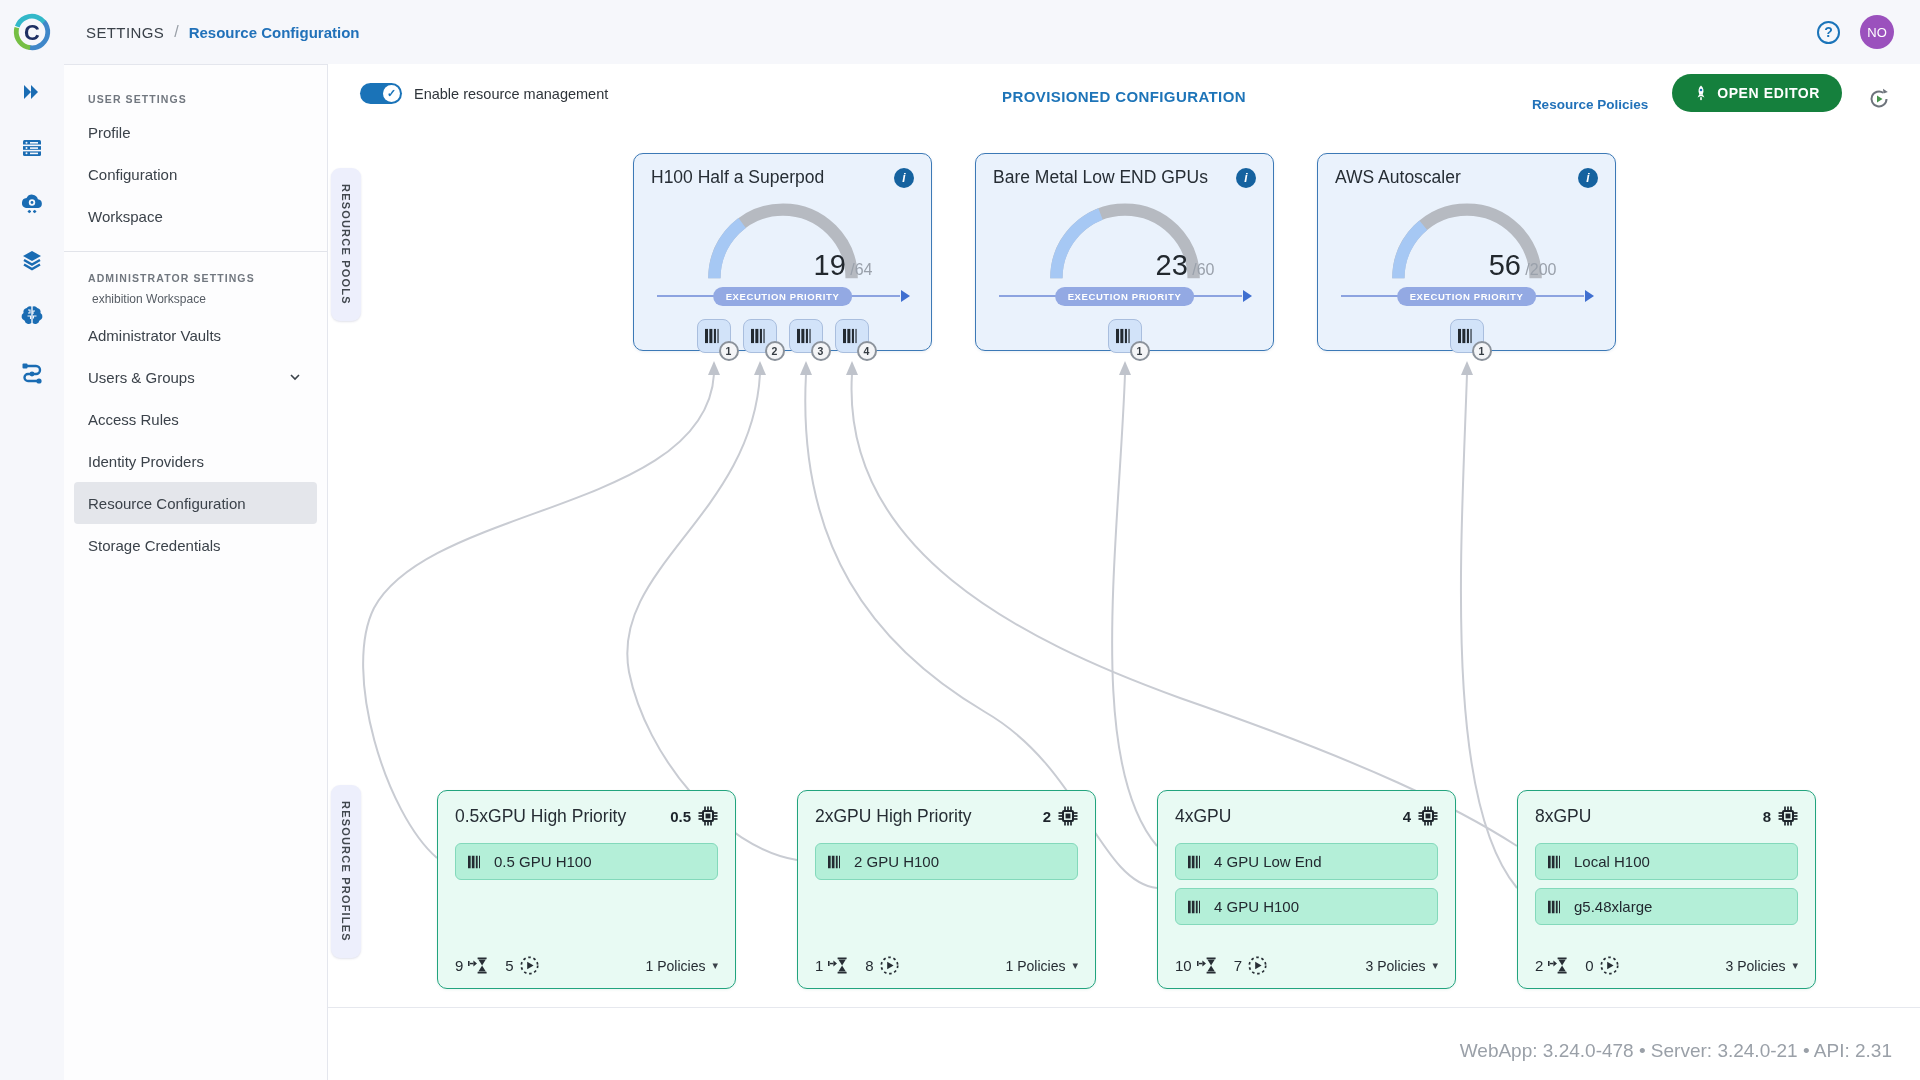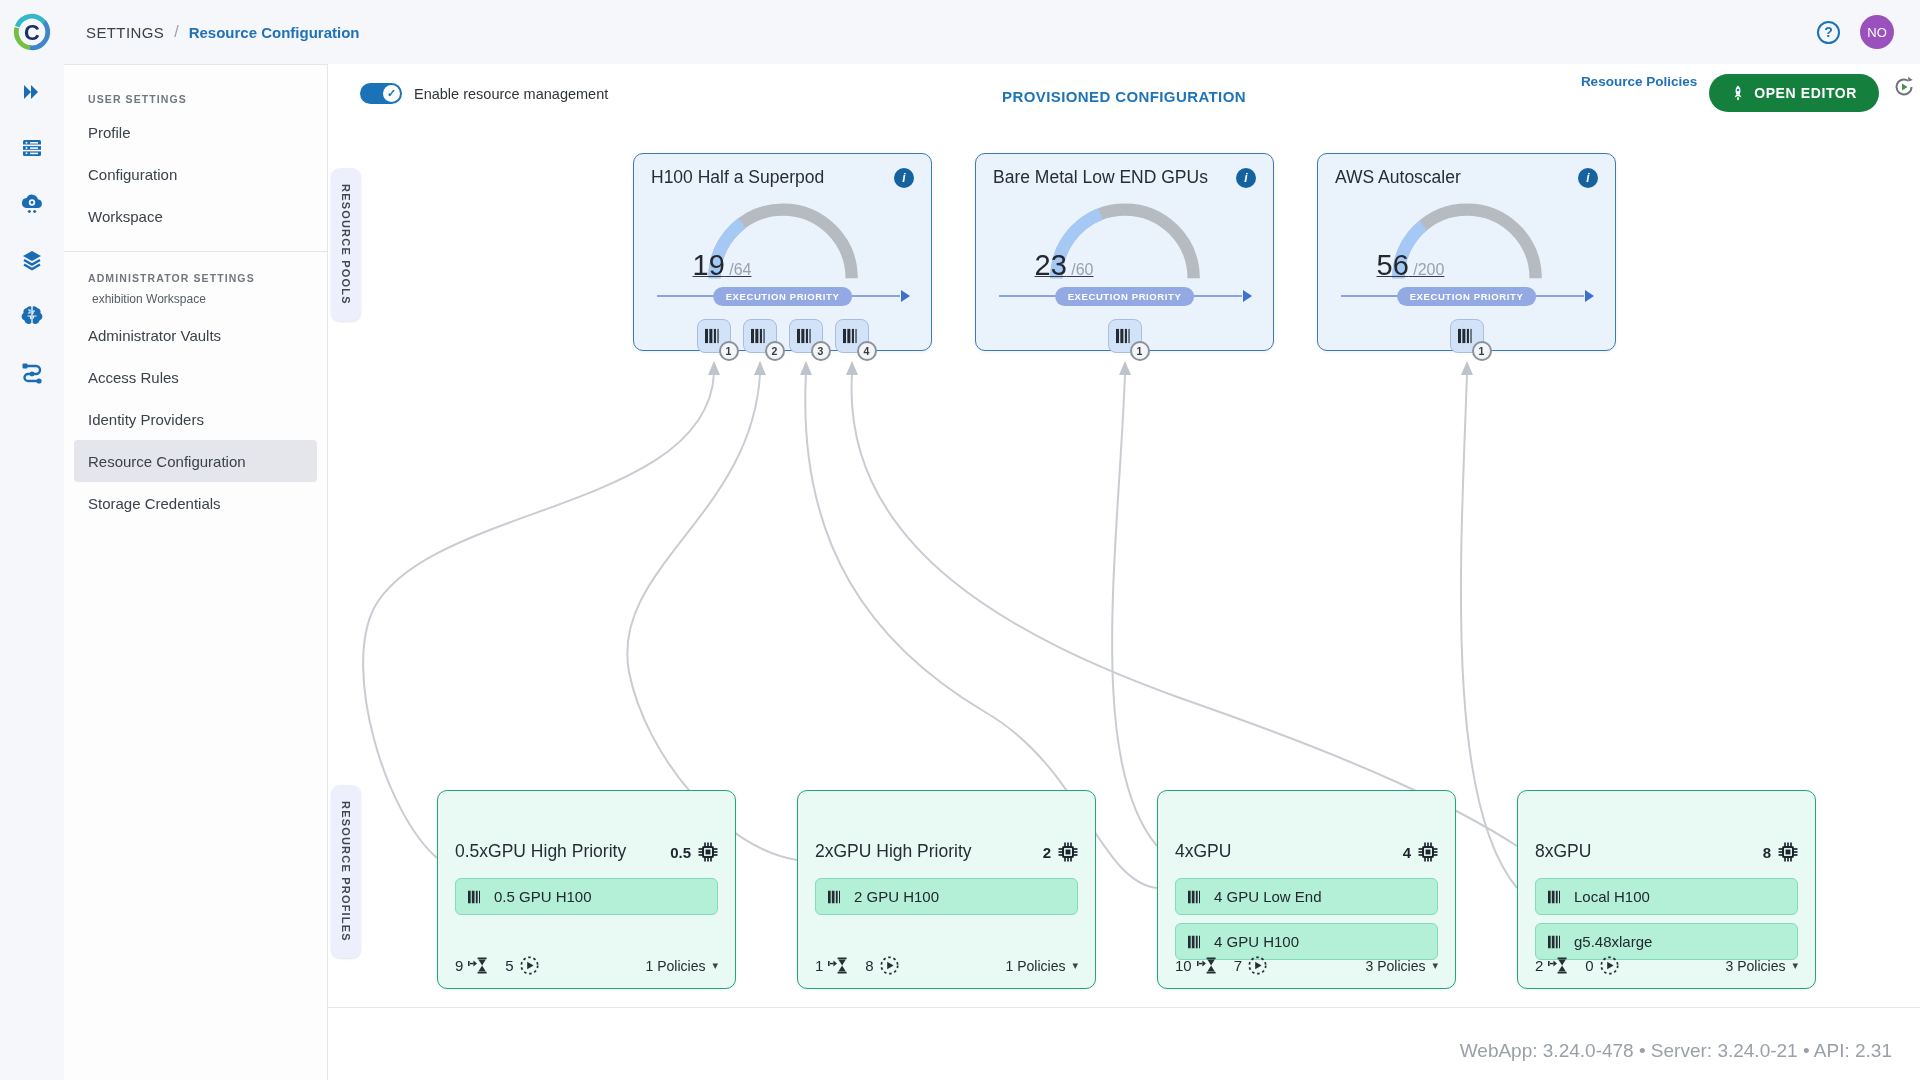--- a/index.html
+++ b/index.html
@@ -43,22 +43,22 @@
   .toggle-row { position:absolute; left:360px; top:83px; display:flex; align-items:center;
     gap:12px; z-index:4; }
   .toggle { width:42px; height:21px; background:#1a73b8; border-radius:11px; position:relative;
     cursor:pointer; }
   .toggle .knob { position:absolute; right:2px; top:2px; width:17px; height:17px; background:#fff;
     border-radius:50%; display:flex; align-items:center; justify-content:center;
     font-size:11px; color:#1a73b8; font-weight:700; }
   .toggle-label { font-size:14.5px; color:#2f353b; }
   .page-heading { position:absolute; left:328px; top:88px; width:1592px; text-align:center;
     font-size:15px; font-weight:700; color:#1d74b8; letter-spacing:.4px; z-index:3; }
-  .header-right { position:absolute; right:3px; top:74px; display:flex; align-items:flex-start;
-    gap:12px; z-index:4; }
+  .header-right { position:absolute; right:28px; top:74px; display:flex; align-items:flex-end;
+    gap:24px; z-index:4; }
   .link-policies { color:#2171b9; font-weight:700; font-size:13.5px; cursor:pointer; }
   .btn-open-editor { height:38px; border:none; border-radius:19px; background:#15803d; color:#fff;
     font-family:"Liberation Sans", sans-serif; font-size:14px; font-weight:700; letter-spacing:.6px;
     padding:0 22px; display:flex; align-items:center; gap:9px; cursor:pointer; }
   .refresh-btn { width:26px; height:26px; display:flex; align-items:center; justify-content:center;
     cursor:pointer; }
 
   
   .v-tab { position:absolute; left:331px; background:#edeffc; color:#41474e; font-size:11px;
     font-weight:600; letter-spacing:1.2px; writing-mode:vertical-rl; padding:16px 9px;
@@ -71,21 +71,21 @@
     box-shadow:0 1px 3px rgba(40,80,140,.10); }
   .pool-head { display:flex; align-items:center; justify-content:space-between; }
   .pool-title { font-size:17.5px; color:#262d34; }
   .info-icon { width:20px; height:20px; border-radius:50%; background:#15629f; color:#fff;
     font-size:12px; font-weight:700; font-style:italic; display:flex; align-items:center;
     justify-content:center; cursor:pointer; }
   .gauge { position:relative; width:180px; margin:4px auto 0 auto; height:88px; }
   .gauge svg { display:block; }
   .gauge-bg { stroke:#b6bac1; }
   .gauge-fill { stroke:#a6c8f4; }
-  .gauge-value { position:absolute; left:0; right:0; bottom:-2px; text-align:left;text-decoration:underline; }
+  .gauge-value { position:absolute; left:0; right:0; bottom:-2px; text-align:right; }
   .gauge-used { font-size:29px; color:#22282e; }
   .gauge-total { font-size:16px; color:#9aa1ab; }
   .prio-row { position:relative; height:17px; margin-top:7px; }
   .prio-line { position:absolute; left:6px; right:14px; top:8px; height:2px; background:#8ca3e0; }
   .prio-arrow { position:absolute; right:4px; top:3px; width:0; height:0;
     border-left:9px solid #3f6fd0; border-top:6px solid transparent; border-bottom:6px solid transparent; }
   .prio-pill { position:absolute; left:50%; transform:translateX(-50%); top:0;
     background:#93a9e3; color:#fff; font-size:9.5px; font-weight:700; letter-spacing:.6px;
     padding:4px 13px; border-radius:10px; white-space:nowrap;text-align:right; }
   .queue-row { display:flex; justify-content:center; gap:12px; margin-top:15px; }
@@ -93,21 +93,21 @@
     border:1px solid #a9bede; border-radius:8px; display:flex; align-items:center;
     justify-content:center; cursor:pointer; }
   .queue-badge { position:absolute; right:-9px; bottom:-9px; width:20px; height:20px;
     background:#f4f5f7; border:2px solid #8b929b; border-radius:50%; font-size:10.5px;
     font-weight:700; color:#343b42; display:flex; align-items:center; justify-content:center; }
 
   
   .profile-card { position:absolute; top:790px; width:299px; height:199px; background:#e8faf3;
     border:1.5px solid #22a47e; border-radius:10px; padding:15px 17px; z-index:2;
     box-shadow:0 1px 3px rgba(30,120,90,.08); }
-  .profile-head { display:flex; align-items:flex-end;margin-top:35px; }
+  .profile-head { display:flex; align-items:flex-start; }
   .profile-title { font-size:17.5px; color:#262d34; }
   .profile-count { margin-left:auto; display:flex; align-items:center; gap:7px;
     font-size:15px; font-weight:700; color:#1d242b; }
   .setup-list { display:flex; flex-direction:column; gap:8px; margin-top:16px; }
   .setup-chip { height:37px; background:#b4efd8; border:1px solid #83d9bb; border-radius:6px;
     display:flex; align-items:center; gap:11px; padding:0 12px; font-size:15px; color:#222930;
     cursor:pointer; }
   .profile-stats { position:absolute; left:17px; right:17px; bottom:12px; display:flex;
     align-items:center; gap:6px; font-size:15px; color:#262c33; }
   .stat-group { display:flex; align-items:center; gap:5px; }
@@ -202,20 +202,28 @@
       <div class="menu-item">Profile</div>
       <div class="menu-item">Configuration</div>
       <div class="menu-item">Workspace</div>
     </div>
   <hr class="menu-divider">
   <div class="menu-section-label">ADMINISTRATOR SETTINGS</div>
   <div class="menu-sub">exhibition Workspace</div>
   <div>
       <div class="menu-item">
         <span>Administrator Vaults</span>
+      </div>
+      <div class="menu-item">
+        <span>Users &amp; Groups</span>
+        <span class="chev">
+          <svg width="16" height="16" viewBox="0 0 24 24">
+            <polyline points="6,9 12,15 18,9" fill="none" stroke="#3b424a" stroke-width="2.4"></polyline>
+          </svg>
+        </span>
       </div>
       <div class="menu-item">
         <span>Access Rules</span>
       </div>
       <div class="menu-item">
         <span>Identity Providers</span>
       </div>
       <div class="menu-item selected">
         <span>Resource Configuration</span>
       </div>

